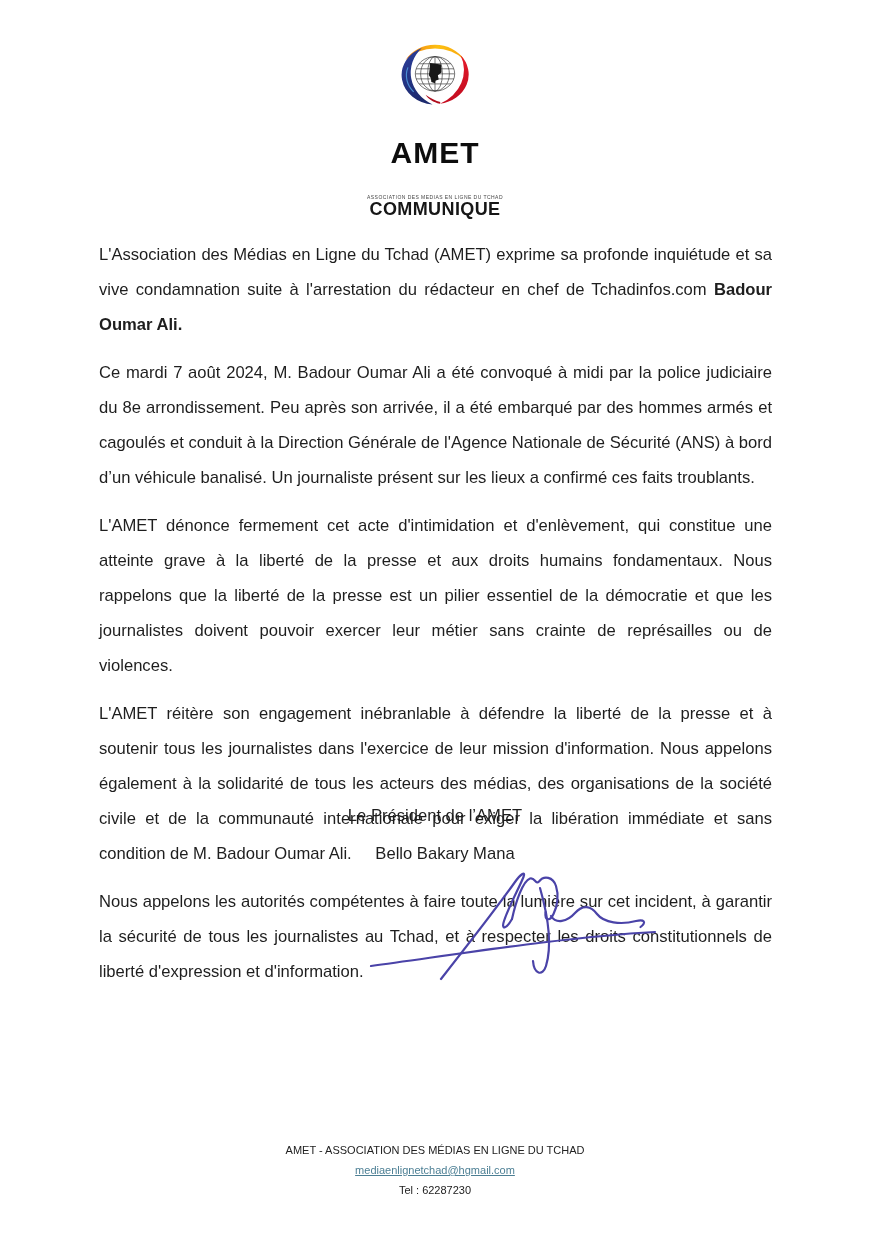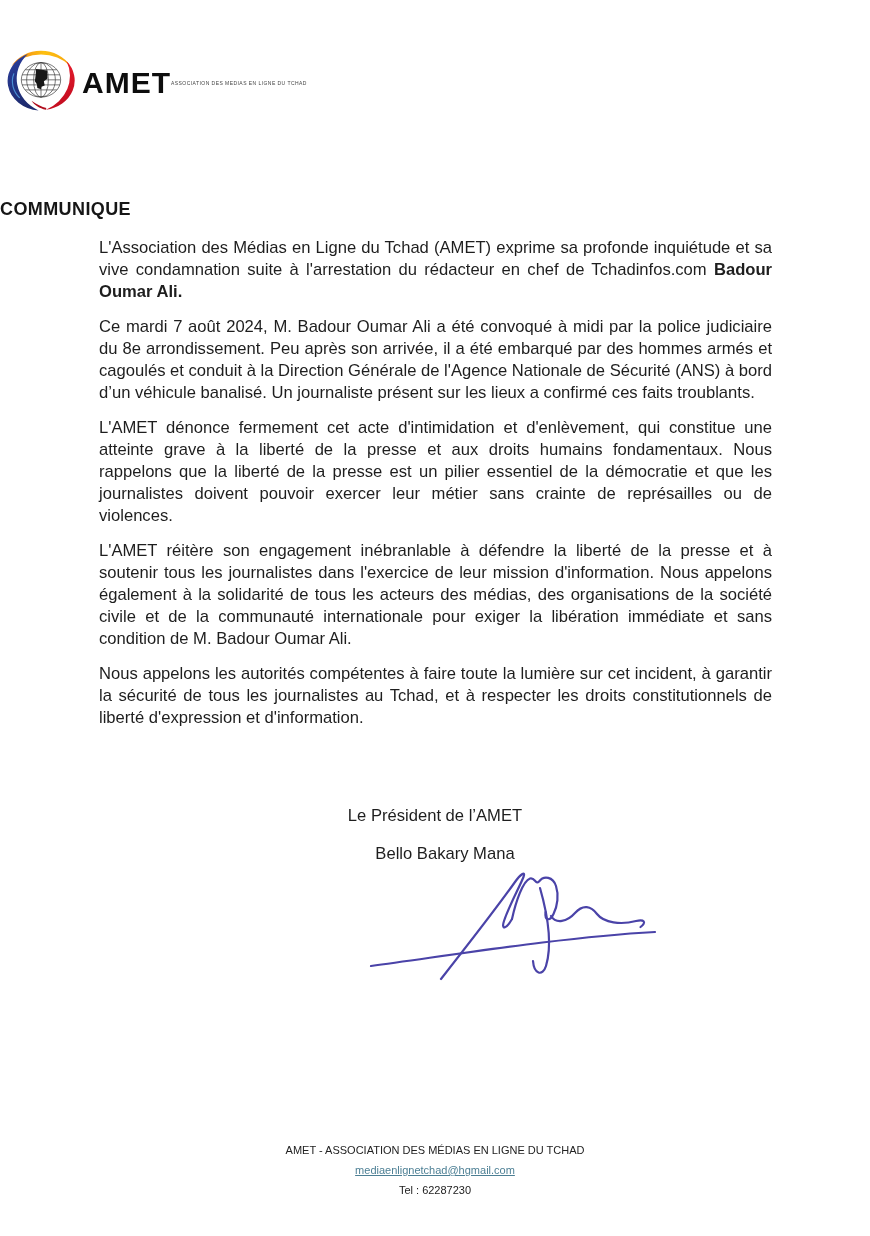--- a/index.html
+++ b/index.html
@@ -10,47 +10,47 @@
     height: 1236px;
     margin: 0 auto;
     background: #ffffff;
     font-family: "Liberation Sans", sans-serif;
     color: #1f1f1f;
     overflow: hidden;
   }
   
   .logo-block {
     position: absolute;
-    top: 46px; left: 0; right: 0;
-    display: flex; flex-direction: row; align-items: center;
+    top: 40px; left: 0; right: 0;
+    display: flex; flex-direction: column; align-items: center; gap: 24px;
   }
   .logo-mark { width: 82px; height: 72px; display: block; }
   .logo-acronym {
     margin-top: 2px;
     font-size: 30px; font-weight: 800; letter-spacing: 1px;
     color: #0d0d0d; line-height: 1;
   }
   .logo-tagline {
     margin-top: 2px;
     font-size: 5px; letter-spacing: 0.45px; color: #444;
     white-space: nowrap;
   }
   
   .doc-title {
     position: absolute;
     top: 199px; left: 0; right: 0;
-    text-align: left;
+    text-align: center;
     font-size: 18px; font-weight: 700; letter-spacing: 0.4px;
     color: #161616;
   }
   
   .body-text {
     position: absolute;
     top: 237px; left: 99px; width: 673px;
-    font-size: 16.6px; line-height: 22px;
+    font-size: 16.6px; line-height: 35px;
     text-align: justify;
     color: #1e1e1e;
   }
   .body-text p { margin-bottom: 13px; }
   .bold { font-weight: 700; }
   
   .sig-block {
     position: absolute;
     top: 806px; left: 0; right: 0;
     text-align: center;

